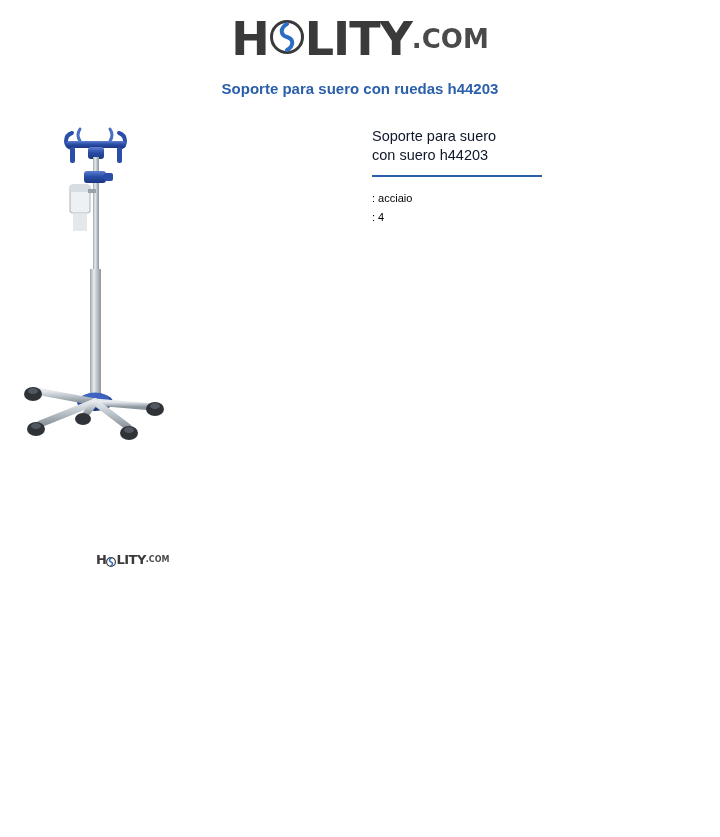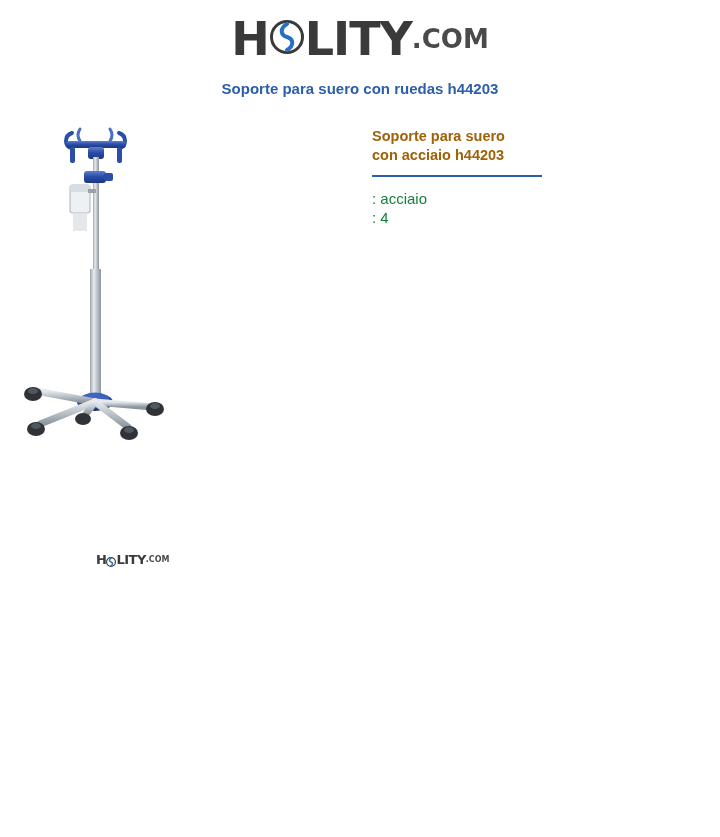--- a/index.html
+++ b/index.html
@@ -77,37 +77,37 @@
   }
 
   .info-col {
     position: absolute;
     left: 372px;
     top: 8px;
     width: 300px;
   }
   .product-name {
     font-size: 14.5px;
-    font-weight: bold;
-    color: #a16207;
+    font-weight: normal;
+    color: #0f172a;
     line-height: 19px;
     width: 170px;
   }
   .divider {
     margin-top: 10px;
     width: 170px;
     height: 2px;
     background: #2b5faa;
   }
   .spec-list {
     margin-top: 12px;
   }
   .spec-row {
-    font-size: 15px;
-    color: #15803d;
+    font-size: 11px;
+    color: #000000;
     line-height: 19px;
     white-space: pre;
   }
 
   
   .img-watermark {
     position: absolute;
     left: 96px;
     top: 432px;
     line-height: 1;
@@ -240,21 +240,21 @@
       <span class="wm-main">H</span><span class="wm-o"><svg width="10" height="10" viewBox="0 0 34 34" xmlns="http://www.w3.org/2000/svg">
           <circle cx="17" cy="17" r="15" fill="none" stroke="#3a3a3a" stroke-width="4"></circle>
           <path d="M17 4 C 10 8, 10 15, 17 17 C 24 19, 24 26, 17 30" fill="none" stroke="#2b6fc4" stroke-width="5" stroke-linecap="round"></path>
         </svg></span><span class="wm-main">LITY</span><span class="wm-com">.COM</span>
     </div>
   </div>
 
   <div class="info-col">
     <div class="product-name">
       <span>Soporte para suero</span><br>
-      <span>con acciaio h44203</span>
+      <span>con suero h44203</span>
     </div>
     <div class="divider"></div>
     <div class="spec-list">
       <div class="spec-row">: acciaio</div>
       <div class="spec-row">: 4</div>
     </div>
   </div>
 
 </div>
 

